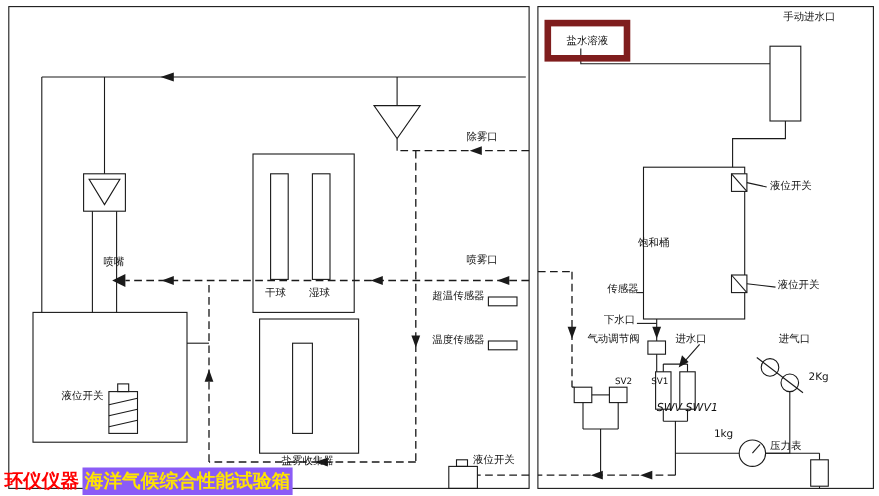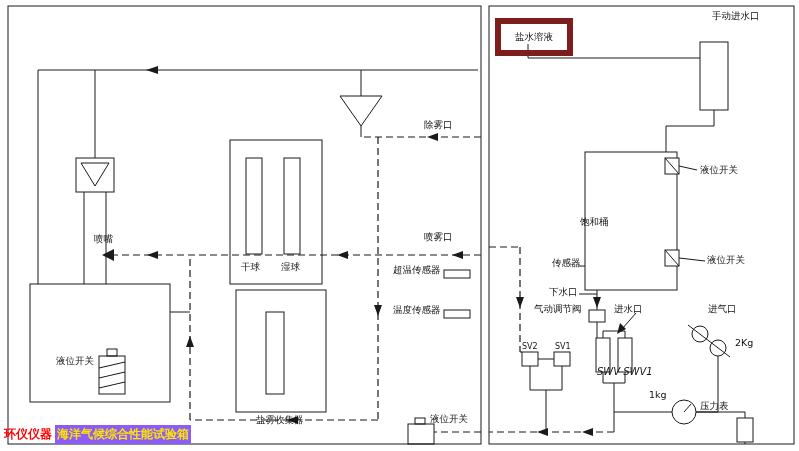--- a/index.html
+++ b/index.html
@@ -1,24 +1,24 @@
 <!DOCTYPE html>
 <html><head>
 <meta charset="utf-8">
 <style>
   html,body{margin:0;padding:0;background:#fff;}
   #app{position:relative;width:799px;height:451px;background:#ffffff;overflow:hidden;
        font-family:"DejaVu Sans","Liberation Sans",sans-serif;}
   svg{position:absolute;left:0;top:0;}
   .lbl{position:absolute;font-size:9.5px;line-height:11px;color:#111;white-space:nowrap;}
-  .lbl.sm{font-size:8px;}
+  .lbl.sm{font-size:8px;margin-left:37px;}
   .lbl.xs{font-size:10px;font-style:italic;}
   .boxlbl{position:absolute;left:495px;top:18px;width:66px;height:26px;border:6px solid #7f1d1d;
           display:flex;align-items:center;justify-content:center;font-size:9.5px;color:#111;}
-  .footer{position:absolute;left:4px;top:425px;font-size:12px;font-weight:bold;
+  .footer{position:absolute;left:4px;top:425px;font-size:17px;font-weight:bold;
           display:inline-flex;align-items:center;gap:3px;}
   .footer .brand{color:#ff0000;}
   .footer .title{color:#ffe400;background:#8b5cf6;padding:1px 2px;}
   .ln{stroke:#1a1a1a;stroke-width:1;fill:none;}
   .lnf{stroke:#1a1a1a;stroke-width:1;fill:#ffffff;}
   .dash{stroke:#1a1a1a;stroke-width:1.2;fill:none;stroke-dasharray:7 4;}
   .arw{fill:#1a1a1a;stroke:none;}
 </style>
 </head>
 <body>

